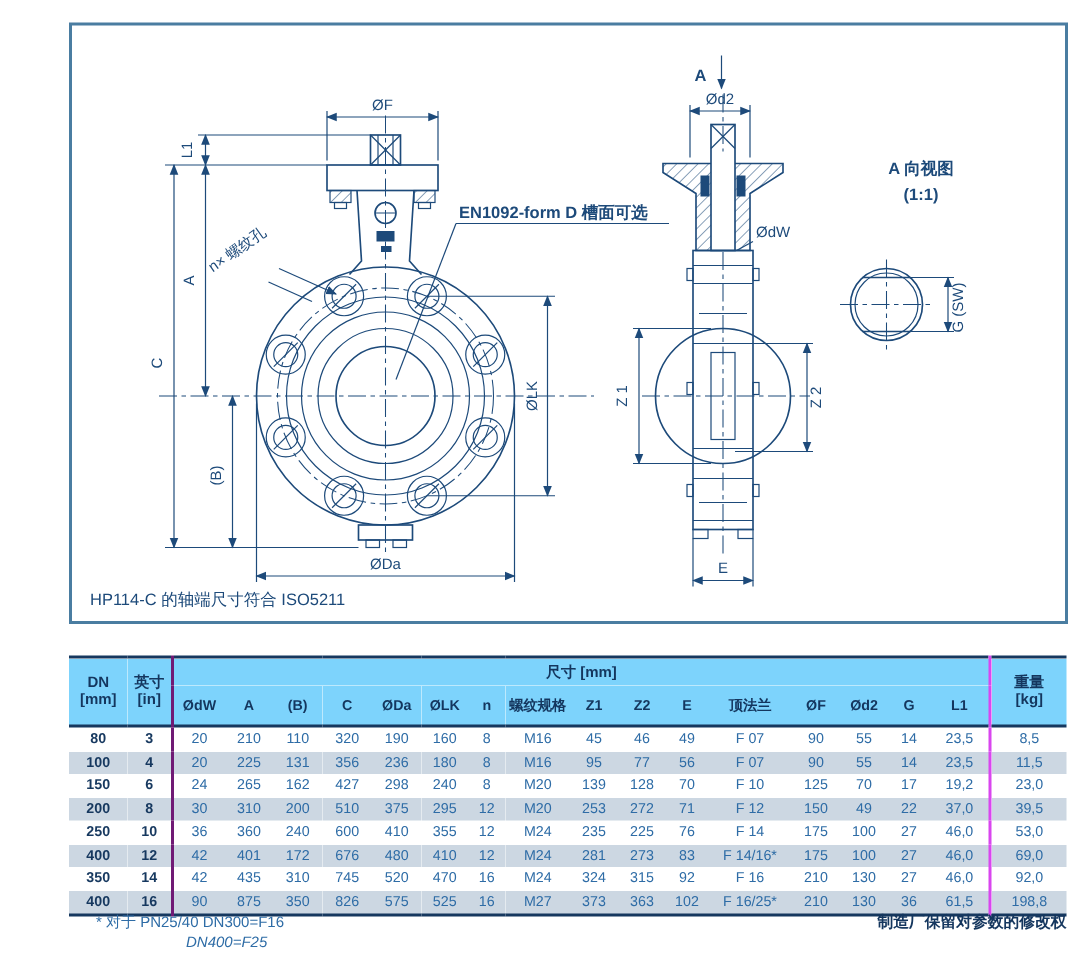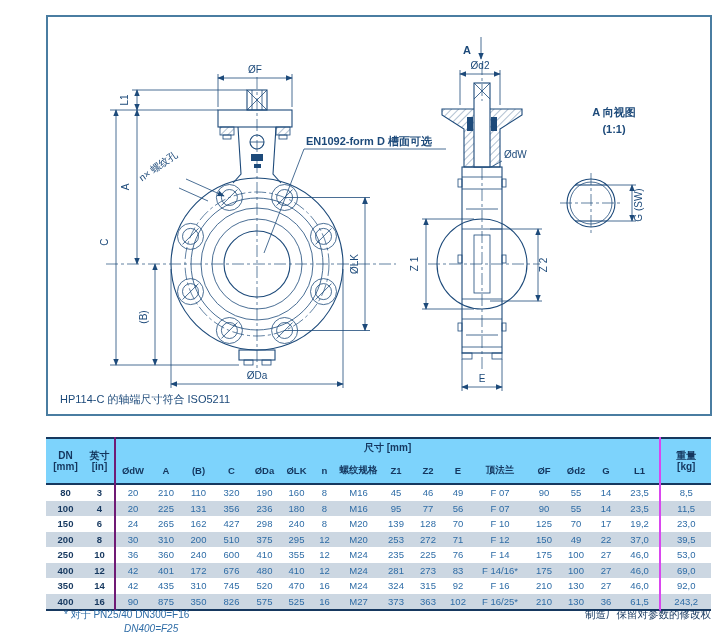--- a/index.html
+++ b/index.html
@@ -29,21 +29,21 @@
   thead{border-bottom:2px solid #16385f;}
   .sep-r{border-right:2px solid #701a75;}
   .sep-l{border-left:2px solid #d946ef;}
   tbody td{height:15.5px;color:#2e6ca6;}
   tbody td.dn,tbody td.inch{font-weight:bold;color:#16385f;}
   tbody tr.alt{background:#ccd7e2;}
   
   .fn{position:absolute;font-size:10px;color:#2e6ca6;}
   .fn1{left:64px;top:608px;}
   .fn2{left:124px;top:623px;font-style:italic;}
-  .fright{position:absolute;right:15px;top:608px;font-size:10.5px;font-weight:normal;color:#14365e;}
+  .fright{position:absolute;right:15px;top:608px;font-size:10.5px;font-weight:bold;color:#14365e;}
 </style>
 </head>
 <body>
 
 <div class="page">
 
   <div class="draw-box">
     <svg width="662" height="397" viewBox="0 0 662 397">
       <defs>
         <marker id="ah" viewBox="0 0 10 10" refX="9" refY="5" markerWidth="9" markerHeight="9" orient="auto-start-reverse">
@@ -450,21 +450,21 @@
           <td>16</td>
           <td>M27</td>
           <td>373</td>
           <td>363</td>
           <td>102</td>
           <td>F 16/25*</td>
           <td>210</td>
           <td>130</td>
           <td>36</td>
           <td>61,5</td>
-          <td class="sep-l">243,2</td>
+          <td class="sep-l">198,8</td>
         </tr>
       </tbody>
   </table>
 
   <div class="fn fn1">* 对于 PN25/40  DN300=F16</div>
   <div class="fn fn2">DN400=F25</div>
   <div class="fright">制造厂保留对参数的修改权</div>
 
 </div>
 

